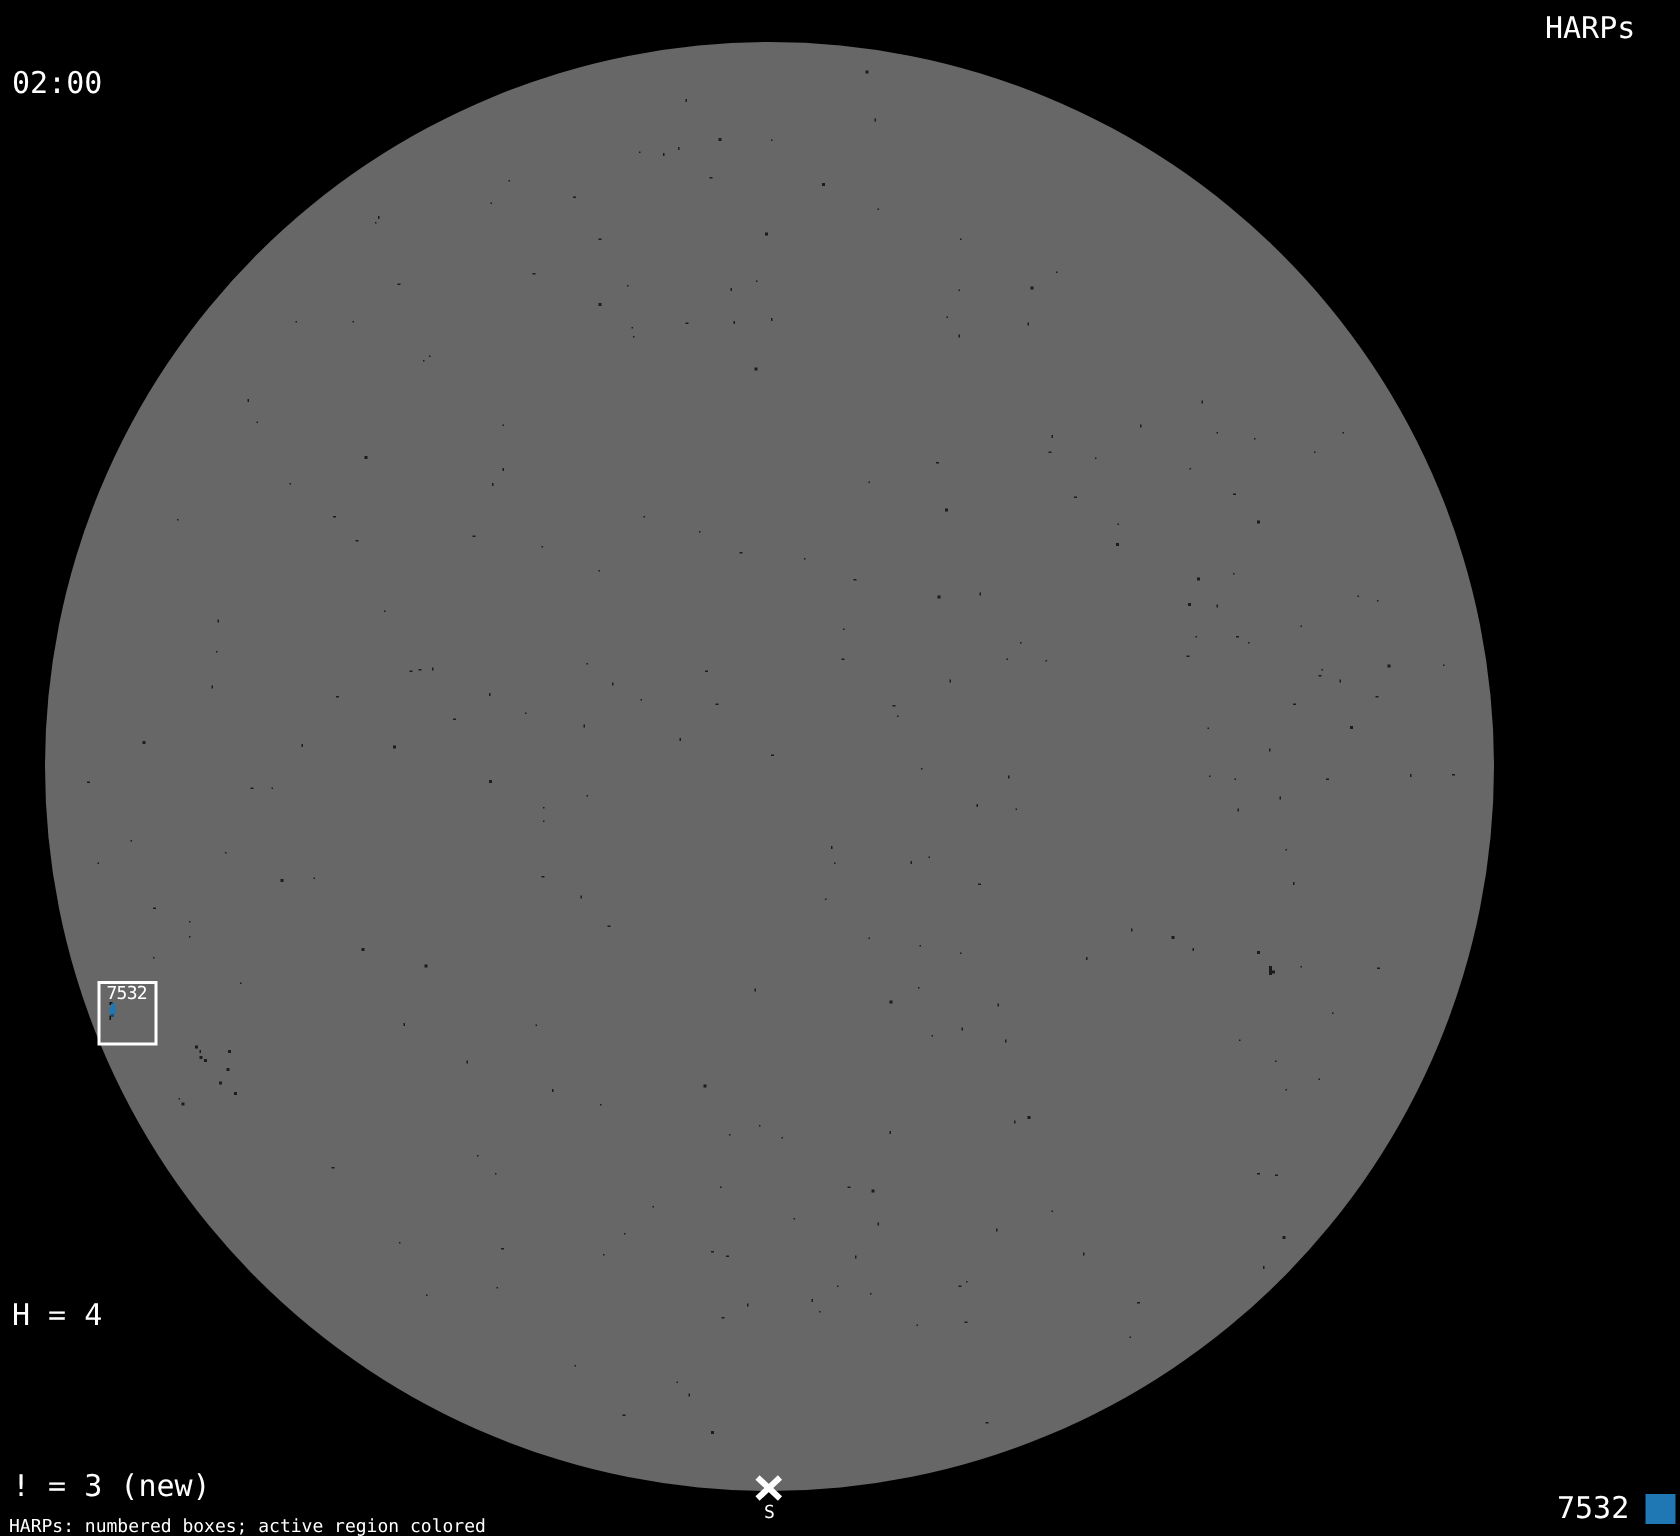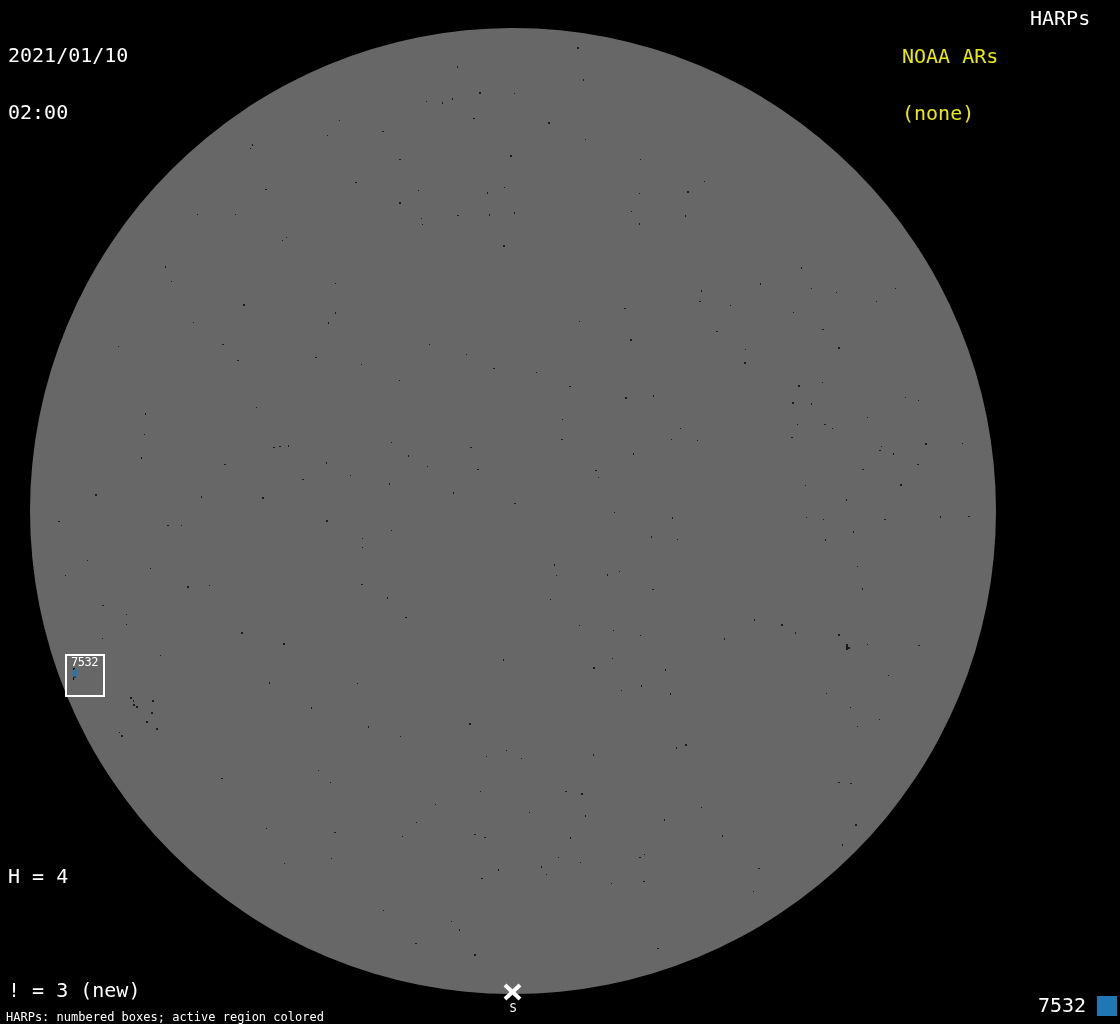--- a/index.html
+++ b/index.html
@@ -315,28 +315,23 @@
   </div>
   <svg id="ar-blob" width="14" height="20" viewBox="0 0 14 20">
     <rect x="3" y="4" width="2" height="2" fill="#111111"></rect>
     <rect x="4" y="5" width="3" height="4" fill="#1f77b4"></rect>
     <rect x="3" y="8" width="4" height="4" fill="#1f77b4"></rect>
     <rect x="4" y="12" width="2" height="2" fill="#14517a"></rect>
     <rect x="3" y="13" width="1" height="3" fill="#111111"></rect>
   </svg>
 
   <div id="title-block">
-    <div>2021/01/10</div>
     <div>02:00</div>
   </div>
 
-  <div id="noaa-block">
-    <div>NOAA ARs</div>
-    <div>(none)</div>
-  </div>
   <div id="harps-label">HARPs</div>
 
   <div id="counters-block">
     <div>H = 4</div>
     <div class="counter-spacer"></div>
     <div>! = 3 (new)</div>
     
     
     
     

